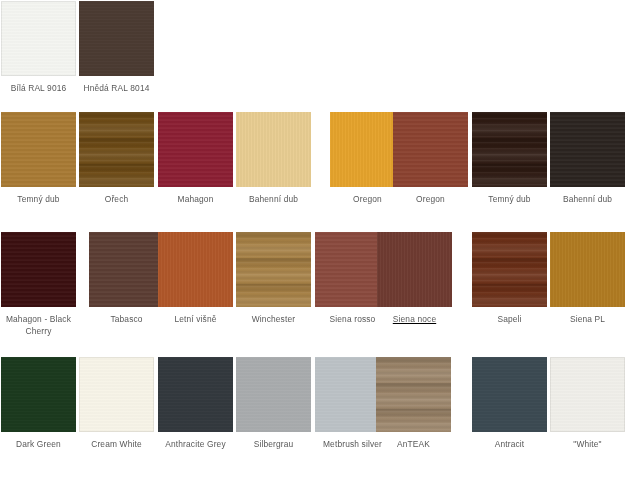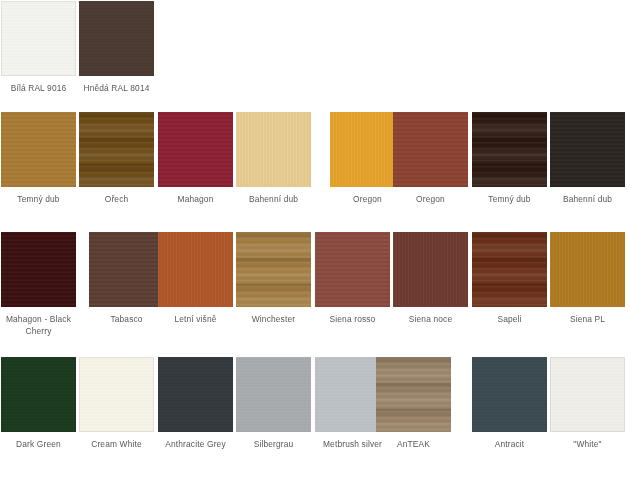--- a/index.html
+++ b/index.html
@@ -193,21 +193,21 @@
           <div class="grain grain-band"></div>
         </div>
         <div class="swatch-label" style="color: rgb(88, 88, 88);">Winchester</div>
       </div>
       <div class="swatch-cell" style="left: 315px;">
         <div class="swatch-chip" title="Siena rosso" style="width: 75px; height: 75px; background: rgb(138, 74, 62);">
           <div class="grain grain-h"></div>
         </div>
         <div class="swatch-label" style="color: rgb(88, 88, 88);">Siena rosso</div>
       </div>
-      <div class="swatch-cell" style="left: 393px;">
+      <div class="swatch-cell" style="left: 377px; text-decoration: underline;">
         <div class="swatch-chip" title="Siena noce" style="width: 75px; height: 75px; background: rgb(111, 59, 49);">
           <div class="grain grain-v"></div>
         </div>
         <div class="swatch-label" style="color: rgb(88, 88, 88);">Siena noce</div>
       </div>
       <div class="swatch-cell" style="left: 472px;">
         <div class="swatch-chip" title="Sapeli" style="width: 75px; height: 75px; background: rgb(107, 47, 23);">
           <div class="grain grain-band"></div>
         </div>
         <div class="swatch-label" style="color: rgb(88, 88, 88);">Sapeli</div>

